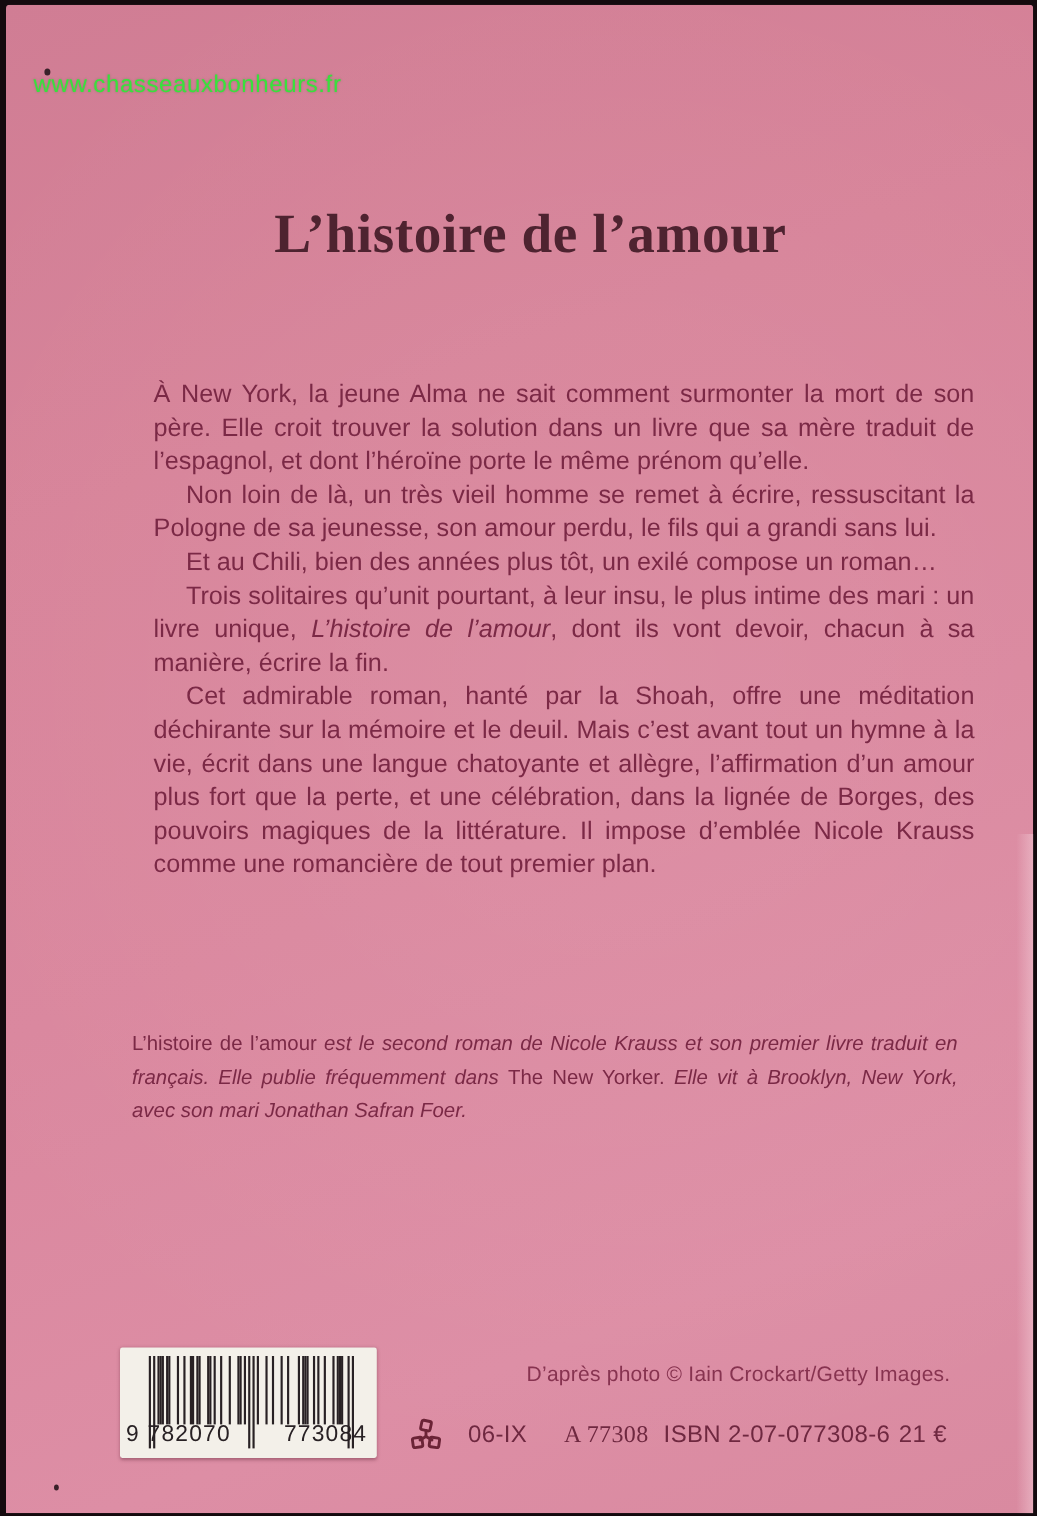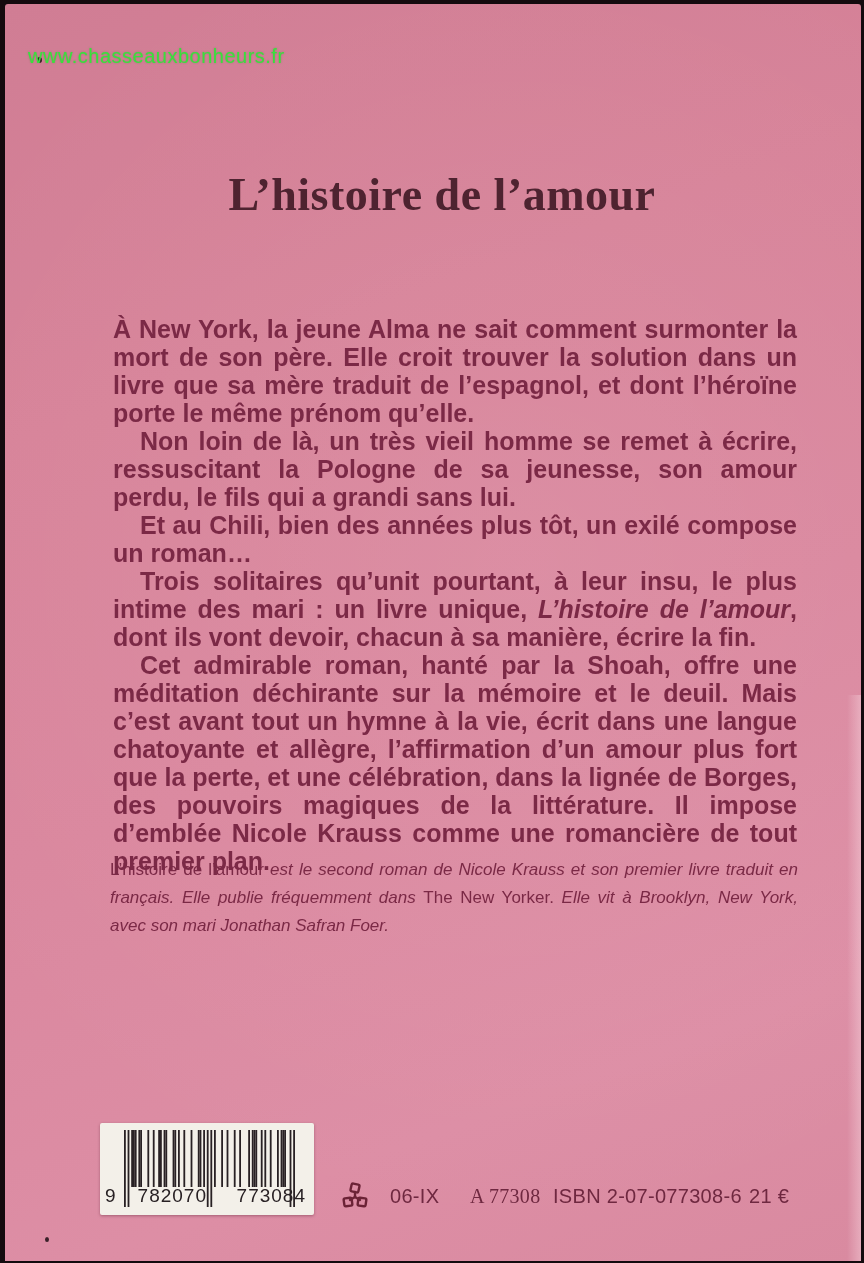--- a/index.html
+++ b/index.html
@@ -15,44 +15,44 @@
       linear-gradient(160deg,#d07d94 0%, #d78399 28%, #da879e 55%, #dd8ea5 82%, #d98aa0 100%);
     border-radius:3px 3px 0 0;
   }
   .cover::after{ 
     content:"";position:absolute;top:55%;right:0;width:14px;height:45%;
     background:linear-gradient(to left, rgba(255,235,240,0.35), rgba(255,255,255,0));
     pointer-events:none;
   }
   .dust{position:absolute;background:#3a2029;border-radius:50%;}
   .watermark{
-    position:absolute;left:23px;top:41px;
+    position:absolute;left:23px;top:56px;
     color:#38e23c;font-size:20px;letter-spacing:0.5px;
     text-shadow:0 0 2px rgba(30,120,30,0.35);
   }
   .author{
     position:absolute;left:0;top:82px;width:100%;
     text-align:center;padding-left:26px;box-sizing:border-box;
     font-size:59px;font-weight:700;letter-spacing:-1px;
     color:#f8f4f0;text-shadow:0 1px 1px rgba(84,28,46,0.25);
   }
   .booktitle{
     position:absolute;left:0;top:164px;width:100%;
     text-align:center;padding-left:18px;box-sizing:border-box;
     font-family:"Liberation Serif",serif;font-weight:700;
     font-size:46px;color:#4e2330;letter-spacing:0.5px;
   }
   .credits{
     position:absolute;left:107px;top:256px;width:620px;
     font-size:19px;line-height:23px;color:#7c2946;
   }
   .synopsis{
-    position:absolute;left:108px;top:311px;width:684px;
-    font-size:25px;line-height:28px;color:#7b2946;
-    text-align:justify;text-align-last:left;font-weight:bold;
+    position:absolute;left:123px;top:311px;width:684px;
+    font-size:21px;line-height:28px;color:#7b2946;
+    text-align:justify;text-align-last:left;
   }
   .synopsis p{margin:0;}
   .synopsis p.indent{text-indent:27px;}
   .bio{
     position:absolute;left:105px;top:852px;width:688px;
     font-size:17px;line-height:28px;color:#7b2946;
     text-align:justify;text-align-last:left;
   }
   .bio p{margin:0;font-style:italic;}
   .seg-italic{font-style:italic;}
@@ -64,21 +64,21 @@
   .barcode-label{
     position:absolute;left:95px;top:1119px;width:214px;height:92px;
     background:#f3f0e9;border-radius:2px;
     box-shadow:0 1px 3px rgba(60,10,25,0.35);
   }
   .barcode-digits span{
     position:absolute;top:62px;font-size:19px;color:#282124;
     font-family:"Liberation Sans",sans-serif;letter-spacing:1px;
   }
   .bc-prefix{left:5px;}
-  .bc-g1{left:33px;width:74px;text-align:right;}
+  .bc-g1{left:23px;width:74px;text-align:left;}
   .bc-g2{left:132px;width:74px;text-align:right;}
   .footer-item{
     position:absolute;top:1181px;font-size:20px;color:#6f2840;letter-spacing:0.3px;
   }
   .pub-logo{position:absolute;left:336px;top:1176px;}
 </style>
 </head>
 <body>
 
 <div class="cover">
@@ -97,20 +97,21 @@
       <p class="indent"><span>Non loin de là, un très vieil homme se remet à écrire, ressus­citant la Pologne de sa jeunesse, son amour perdu, le fils qui a grandi sans lui.</span></p>
       <p class="indent"><span>Et au Chili, bien des années plus tôt, un exilé compose un roman…</span></p>
       <p class="indent"><span>Trois solitaires qu’unit pourtant, à leur insu, le plus intime des mari : un livre unique, </span><span class="seg-italic">L’histoire de l’amour</span><span>, dont ils vont devoir, chacun à sa manière, écrire la fin.</span></p>
       <p class="indent"><span>Cet admirable roman, hanté par la Shoah, offre une méditation déchirante sur la mémoire et le deuil. Mais c’est avant tout un hymne à la vie, écrit dans une langue chatoyante et allègre, l’af­firmation d’un amour plus fort que la perte, et une célébration, dans la lignée de Borges, des pouvoirs magiques de la littérature. Il impose d’emblée Nicole Krauss comme une romancière de tout premier plan.</span></p>
     </div>
 
   <div class="bio">
       <p><span class="seg-normal">L’histoire de l’amour</span><span> est le second roman de Nicole Krauss et son premier livre traduit en français. Elle publie fréquemment dans </span><span class="seg-normal">The New Yorker.</span><span> Elle vit à Brooklyn, New York, avec son mari Jonathan Safran Foer.</span></p>
     </div>
 
+  <div class="photo-credit">D’après photo © Iain Crockart/Getty Images.</div>
 
   <div class="barcode-label">
     <svg id="barcode-svg" width="214" height="92">
         <rect x="24.00" y="7" width="1.80" height="77" fill="#282124"></rect>
         <rect x="27.60" y="7" width="1.80" height="77" fill="#282124"></rect>
         <rect x="31.20" y="7" width="1.80" height="57" fill="#282124"></rect>
         <rect x="33.00" y="7" width="1.80" height="57" fill="#282124"></rect>
         <rect x="34.80" y="7" width="1.80" height="57" fill="#282124"></rect>
         <rect x="38.40" y="7" width="1.80" height="57" fill="#282124"></rect>
         <rect x="40.20" y="7" width="1.80" height="57" fill="#282124"></rect>

